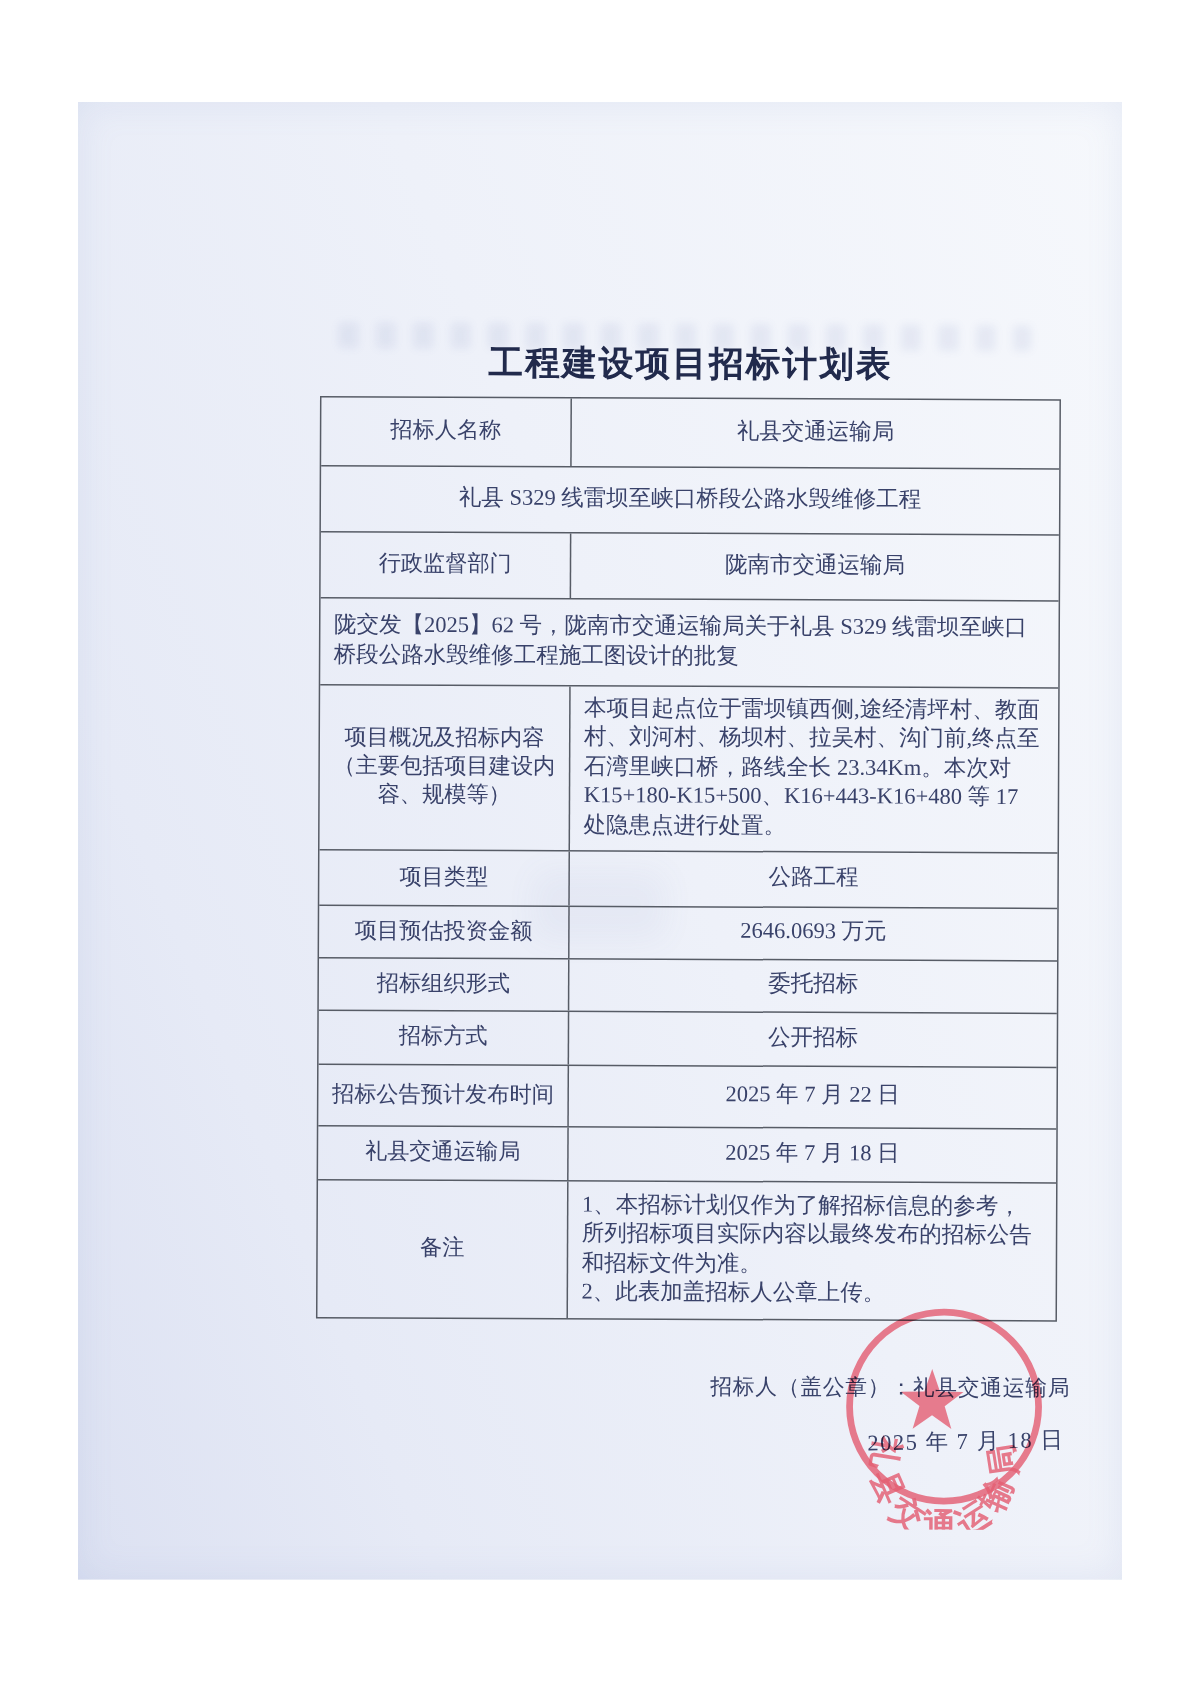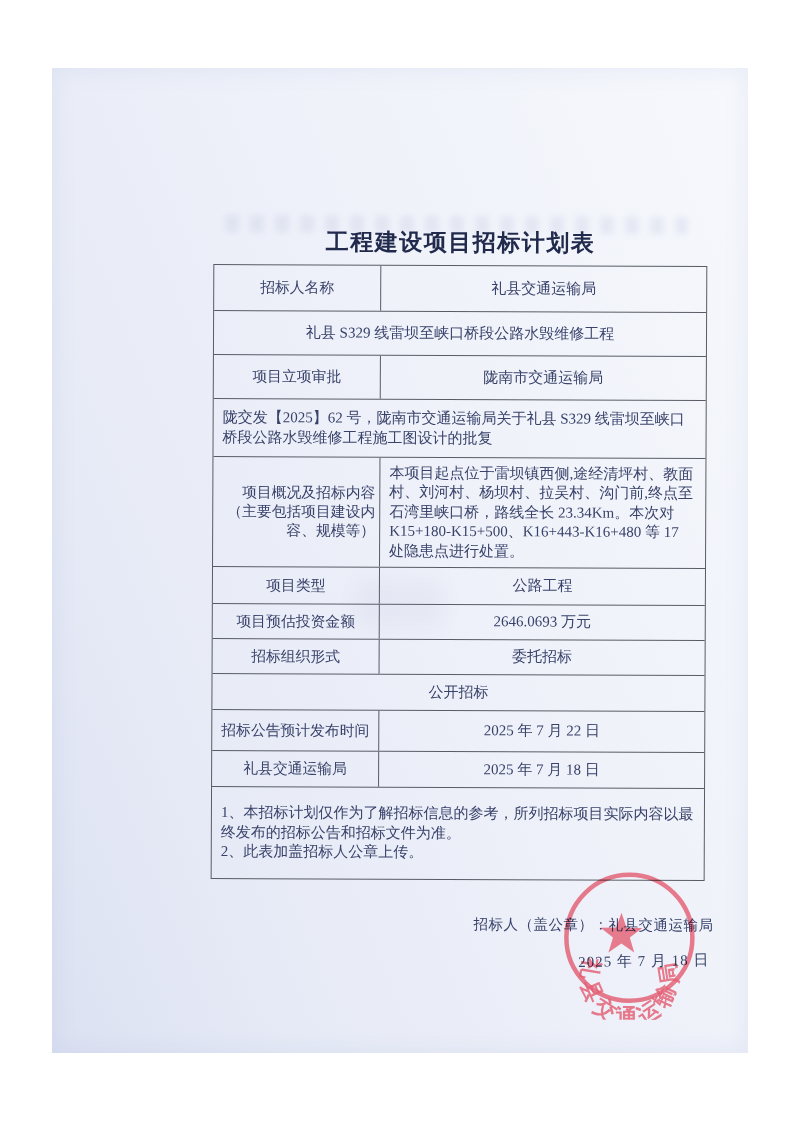--- a/index.html
+++ b/index.html
@@ -35,21 +35,21 @@
   .plan-table{
     position:absolute;left:160px;top:197px;width:494px;
     border:1px solid #575c66;color:#39426a;z-index:1;
     box-sizing:border-box;
   }
   .trow{display:flex;border-top:1px solid #575c66;box-sizing:border-box;}
   .trow:first-child{border-top:none;}
   .cell{box-sizing:border-box;display:flex;align-items:center;justify-content:center;text-align:center;}
   .cell-label{
     width:167px;flex:none;border-right:1px solid #575c66;
-    padding:2px 4px;font-size:14.8px;line-height:19px;text-align:right;
+    padding:2px 4px;font-size:14.8px;line-height:19px;
   }
   .cell-value{flex:1;padding:2px 9px;font-size:15px;line-height:19.5px;}
   .cell-value.left{justify-content:flex-start;text-align:left;white-space:pre-line;}
   .r1{height:45px}.r2{height:44px}.r3{height:44px}.r4{height:58px}
   .r5{height:110px}.r6{height:37px}.r7{height:35px}.r8{height:35px}
   .r9{height:36px}.r10{height:41px}.r11{height:36px}.r12{height:92px}
 
   .signer-line{
     position:absolute;left:423px;top:847px;font-size:14.5px;color:#38426a;
     letter-spacing:0.5px;z-index:1;white-space:nowrap;
@@ -78,21 +78,21 @@
 
       <div class="plan-table">
           <div class="trow r1">
     <div class="cell cell-label">招标人名称</div>
     <div class="cell cell-value">礼县交通运输局</div>
   </div>
           <div class="trow r2">
     <div class="cell cell-value">礼县 S329 线雷坝至峡口桥段公路水毁维修工程</div>
   </div>
           <div class="trow r3">
-    <div class="cell cell-label">项目立项审批</div>
+    <div class="cell cell-label">行政监督部门</div>
     <div class="cell cell-value">陇南市交通运输局</div>
   </div>
           <div class="trow r4">
     <div class="cell cell-value left">陇交发【2025】62 号，陇南市交通运输局关于礼县 S329 线雷坝至峡口桥段公路水毁维修工程施工图设计的批复</div>
   </div>
           <div class="trow r5">
     <div class="cell cell-label">项目概况及招标内容（主要包括项目建设内容、规模等）</div>
     <div class="cell cell-value left">本项目起点位于雷坝镇西侧,途经清坪村、教面村、刘河村、杨坝村、拉吴村、沟门前,终点至石湾里峡口桥，路线全长 23.34Km。本次对 K15+180-K15+500、K16+443-K16+480 等 17 处隐患点进行处置。</div>
   </div>
           <div class="trow r6">
@@ -101,31 +101,33 @@
   </div>
           <div class="trow r7">
     <div class="cell cell-label">项目预估投资金额</div>
     <div class="cell cell-value">2646.0693 万元</div>
   </div>
           <div class="trow r8">
     <div class="cell cell-label">招标组织形式</div>
     <div class="cell cell-value">委托招标</div>
   </div>
           <div class="trow r9">
+    <div class="cell cell-label">招标方式</div>
     <div class="cell cell-value">公开招标</div>
   </div>
           <div class="trow r10">
     <div class="cell cell-label">招标公告预计发布时间</div>
     <div class="cell cell-value">2025 年 7 月 22 日</div>
   </div>
           <div class="trow r11">
     <div class="cell cell-label">礼县交通运输局</div>
     <div class="cell cell-value">2025 年 7 月 18 日</div>
   </div>
           <div class="trow r12">
+    <div class="cell cell-label">备注</div>
     <div class="cell cell-value left">1、本招标计划仅作为了解招标信息的参考，所列招标项目实际内容以最终发布的招标公告和招标文件为准。
 2、此表加盖招标人公章上传。</div>
   </div>
         </div>
 
       <div class="signer-line">招标人（盖公章）：礼县交通运输局</div>
       <div class="date-line">2025 年 7 月 18 日</div>
 
       <svg class="seal" viewBox="-82 -82 164 164">
         <circle r="63" fill="none" stroke="#e2495f" stroke-width="4.5" opacity="0.82"></circle>

